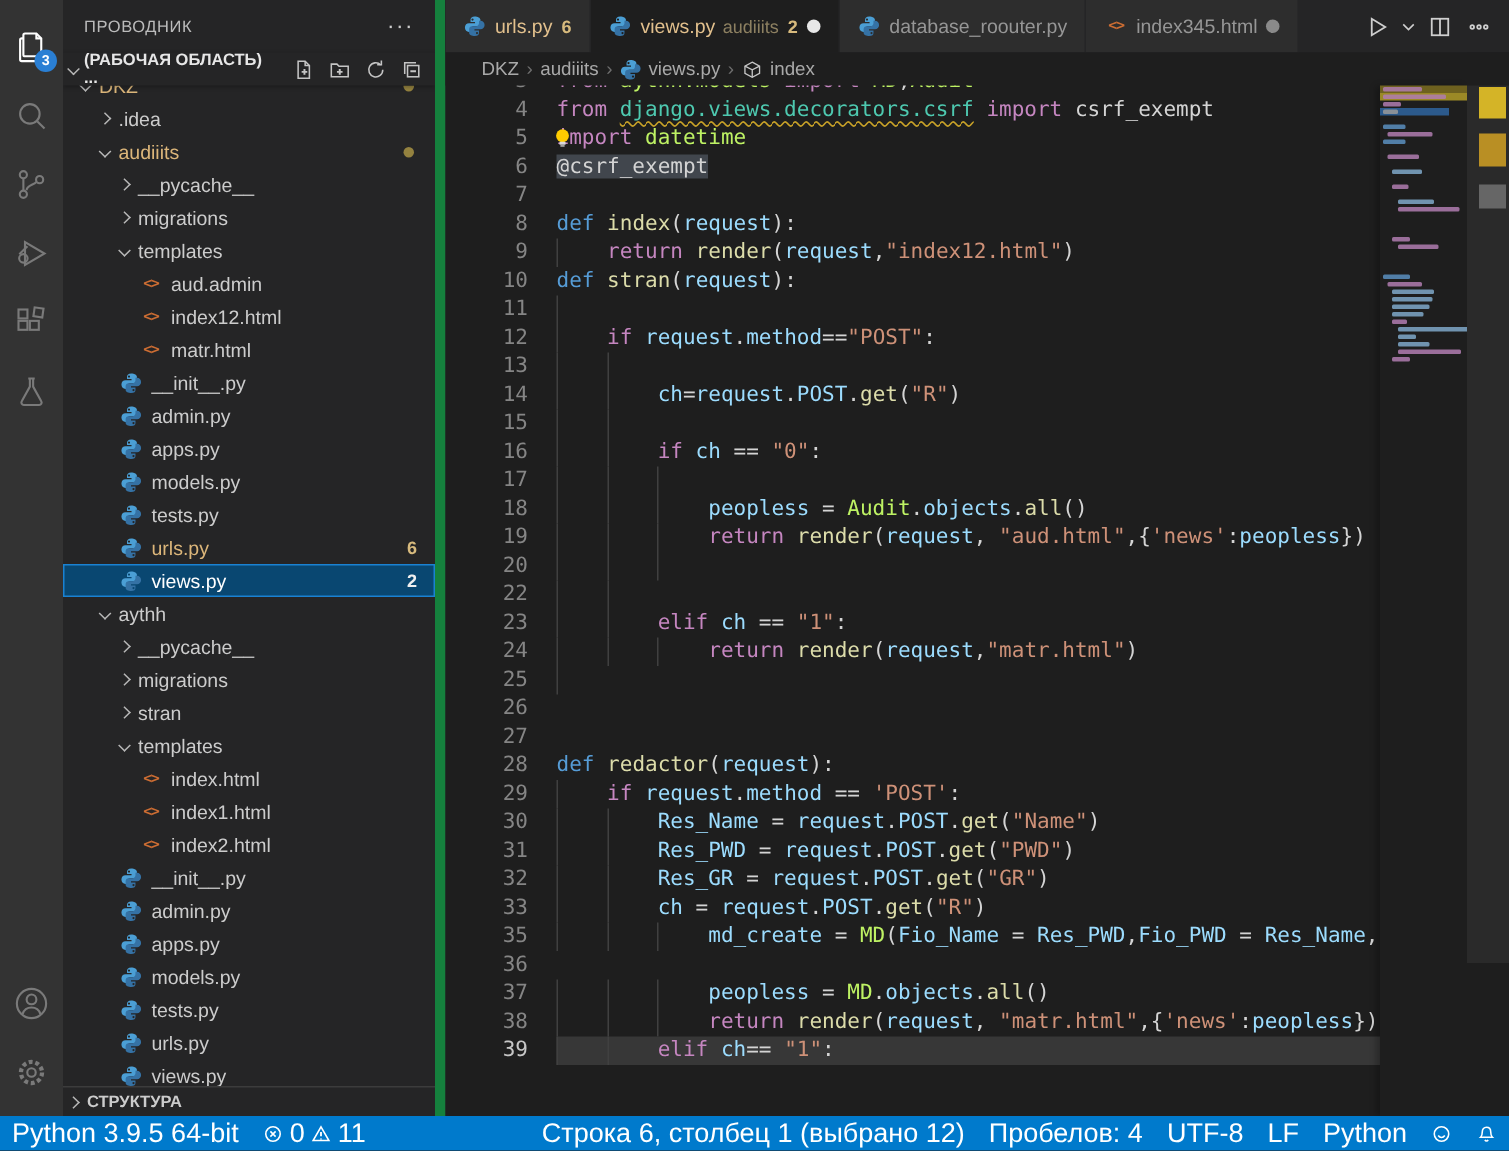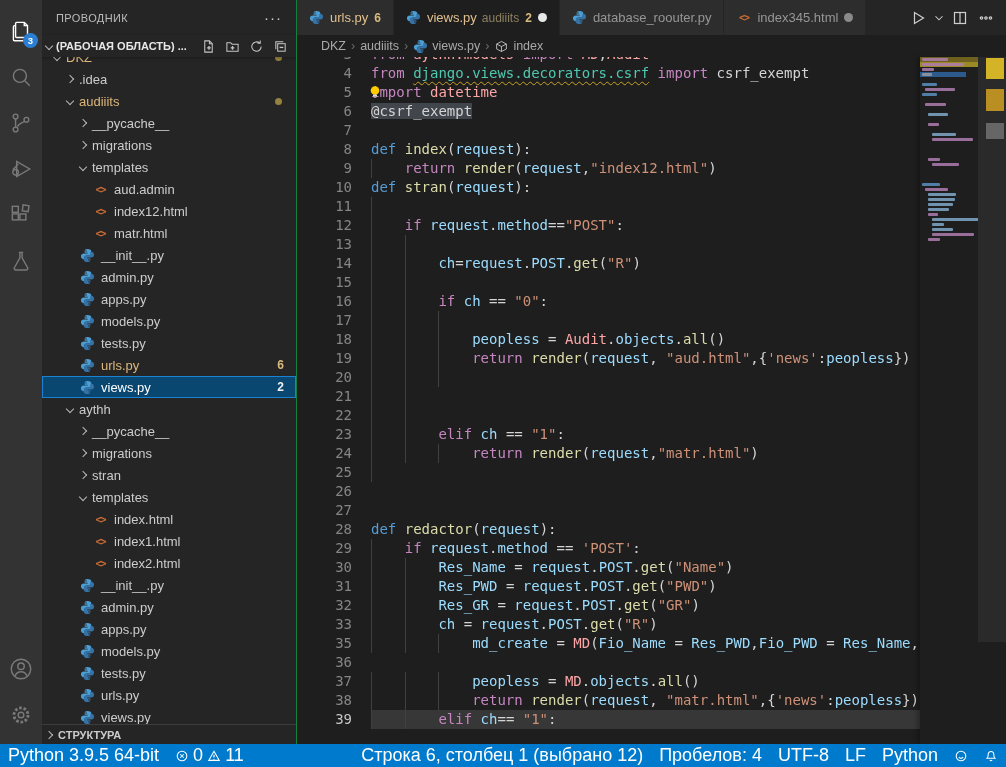--- a/index.html
+++ b/index.html
@@ -12,21 +12,21 @@
   .ab-top,.ab-bottom{display:flex;flex-direction:column;align-items:center;}
   .ab-top{padding-top:8px;}
   .ab-bottom{position:absolute;bottom:6px;left:0;right:0;}
   .ab-item{position:relative;width:42px;height:46px;display:flex;align-items:center;justify-content:center;color:#7a7a7a;cursor:pointer;}
   .ab-item.active{color:#ffffff;}
   .ab-item svg{width:26px;height:26px;stroke:currentColor;fill:none;stroke-width:1.3;}
   .ab-badge{position:absolute;right:4px;bottom:6px;min-width:15px;height:15px;border-radius:50%;
             background:#2a7fd4;color:#fff;font-size:9.5px;display:flex;align-items:center;justify-content:center;font-weight:bold;}
 
   
-  .sidebar{position:absolute;left:42px;top:0;width:255px;bottom:23px;background:#252526;color:#cccccc;overflow:hidden;border-right:1px solid #15803d;box-sizing:border-box;}
+  .sidebar{position:absolute;left:42px;top:0;width:255px;bottom:23px;background:#252526;color:#cccccc;overflow:hidden;border-right:7px solid #15803d;box-sizing:border-box;}
   .sb-header{height:35px;display:flex;align-items:center;padding:0 14px;font-size:11px;color:#bbbbbb;letter-spacing:.4px;}
   .sb-header .spacer{flex:1;}
   .ellipsis-icon{color:#cccccc;font-size:15px;letter-spacing:1px;cursor:pointer;line-height:10px;}
   .section-header{position:relative;z-index:3;height:22px;background:#252526;display:flex;align-items:center;gap:4px;
                   padding:0 6px 0 4px;font-size:11px;font-weight:bold;color:#e7e7e7;box-shadow:0 1px 3px rgba(0,0,0,.3);}
   .section-header .spacer{flex:1;}
   .hdr-act{width:20px;height:20px;display:flex;align-items:center;justify-content:center;color:#c5c5c5;cursor:pointer;}
   .hdr-act svg{width:15px;height:15px;stroke:currentColor;fill:none;stroke-width:1.1;}
   .chev{display:inline-block;width:5px;height:5px;border-right:1.4px solid #b8b8b8;border-bottom:1.4px solid #b8b8b8;flex:none;}
   .chev.r{transform:rotate(-45deg);}
@@ -73,21 +73,21 @@
   .code-wrap{position:absolute;left:0;top:57px;right:86px;bottom:0;overflow:hidden;}
   .code-inner{margin-top:-12px;font-family:"DejaVu Sans Mono",monospace;font-size:14px;line-height:19px;}
   .line{display:flex;height:19px;}
   .ln{display:inline-block;width:55px;flex:none;text-align:right;padding-right:19px;color:#858585;user-select:none;}
   .code{position:relative;white-space:pre;flex:1;color:#d4d4d4;}
   .line.cur .code{background:#373737;}
   .line.cur .ln{color:#c6c6c6;}
   .guide{position:absolute;top:0;bottom:0;width:1px;background:#404040;}
   .selbg{background:#41464d;}
   .tk-k{color:#c586c0;} .tk-d{color:#569cd6;} .tk-f{color:#dcdcaa;} .tk-v{color:#9cdcfe;}
-  .tk-t{color:#fca5a5;margin-top:43px;} .tk-s{color:#ce9178;} .tk-p{color:#d4d4d4;}
+  .tk-t{color:#bef264;margin-top:43px;} .tk-s{color:#ce9178;} .tk-p{color:#d4d4d4;}
   .tk-u{color:#4ec9b0;text-decoration:underline wavy #c9a227 1px;text-underline-offset:3px;}
   .bulb{position:absolute;left:-3px;top:2px;width:14px;height:15px;}
 
   
   .minimap{position:absolute;top:57px;right:28px;width:58px;bottom:0;background:#1e1e1e;box-shadow:-3px 0 4px rgba(0,0,0,.25);}
   .mm-row{height:5px;position:relative;}
   .mm-row.w1{background:#6e611f;} .mm-row.w2{background:#9b8926;}
   .mm-bar{position:absolute;top:1px;height:2.5px;border-radius:1px;opacity:.85;}
   .mm-sel{position:absolute;top:0;height:5px;left:0;width:46px;background:#2c5a8c;}
   .ruler{position:absolute;top:35px;right:0;width:28px;bottom:0;background:#1e1e1e;cursor:pointer;}
@@ -595,24 +595,20 @@
           </div>
           <div class="line">
             <span class="ln">19</span>
             <span class="code"><i class="guide" style="left: 0ch;"></i><i class="guide" style="left: 4ch;"></i><i class="guide" style="left: 8ch;"></i><span class="tk-p">            </span><span class="tk-k">return</span><span class="tk-p"> </span><span class="tk-f">render</span><span class="tk-p">(</span><span class="tk-v">request</span><span class="tk-p">, </span><span class="tk-s">"aud.html"</span><span class="tk-p">,{</span><span class="tk-s">'news'</span><span class="tk-p">:</span><span class="tk-v">peopless</span><span class="tk-p">})</span></span>
           </div>
           <div class="line">
             <span class="ln">20</span>
             <span class="code"><i class="guide" style="left: 0ch;"></i><i class="guide" style="left: 4ch;"></i><i class="guide" style="left: 8ch;"></i></span>
           </div>
           <div class="line">
-            <span class="ln">21</span>
-            <span class="code"><i class="guide" style="left: 0ch;"></i><i class="guide" style="left: 4ch;"></i></span>
-          </div>
-          <div class="line">
             <span class="ln">22</span>
             <span class="code"><i class="guide" style="left: 0ch;"></i><i class="guide" style="left: 4ch;"></i></span>
           </div>
           <div class="line">
             <span class="ln">23</span>
             <span class="code"><i class="guide" style="left: 0ch;"></i><i class="guide" style="left: 4ch;"></i><span class="tk-p">        </span><span class="tk-k">elif</span><span class="tk-p"> </span><span class="tk-v">ch</span><span class="tk-p"> == </span><span class="tk-s">"1"</span><span class="tk-p">:</span></span>
           </div>
           <div class="line">
             <span class="ln">24</span>
             <span class="code"><i class="guide" style="left: 0ch;"></i><i class="guide" style="left: 4ch;"></i><i class="guide" style="left: 8ch;"></i><span class="tk-p">            </span><span class="tk-k">return</span><span class="tk-p"> </span><span class="tk-f">render</span><span class="tk-p">(</span><span class="tk-v">request</span><span class="tk-p">,</span><span class="tk-s">"matr.html"</span><span class="tk-p">)</span></span>

